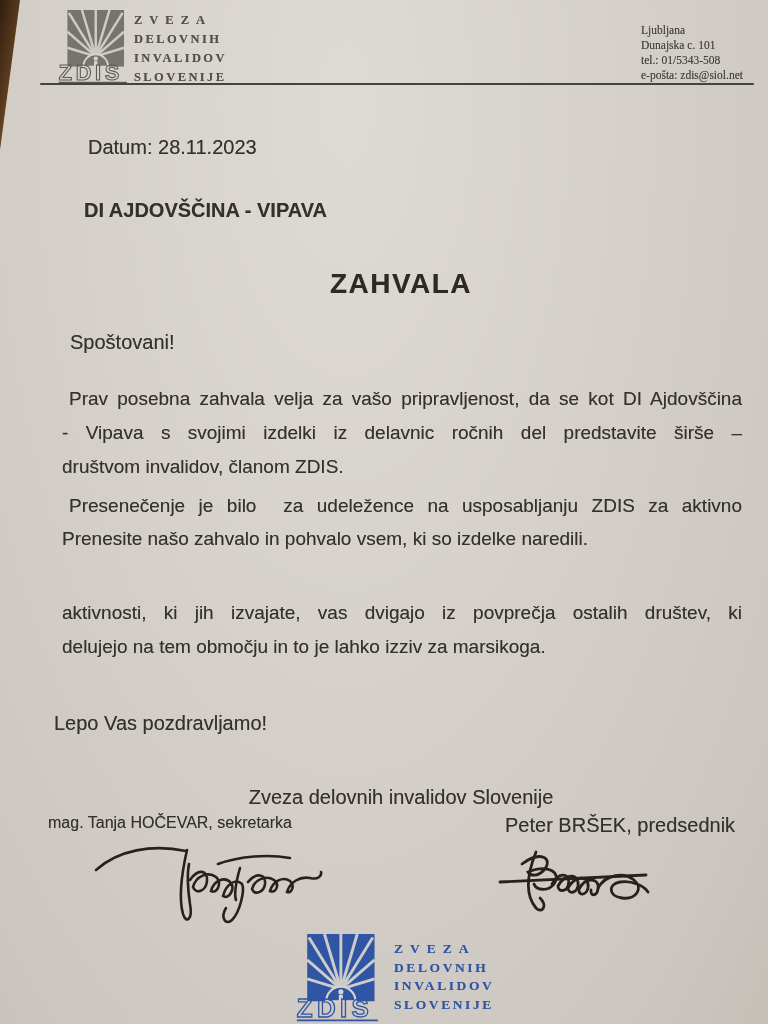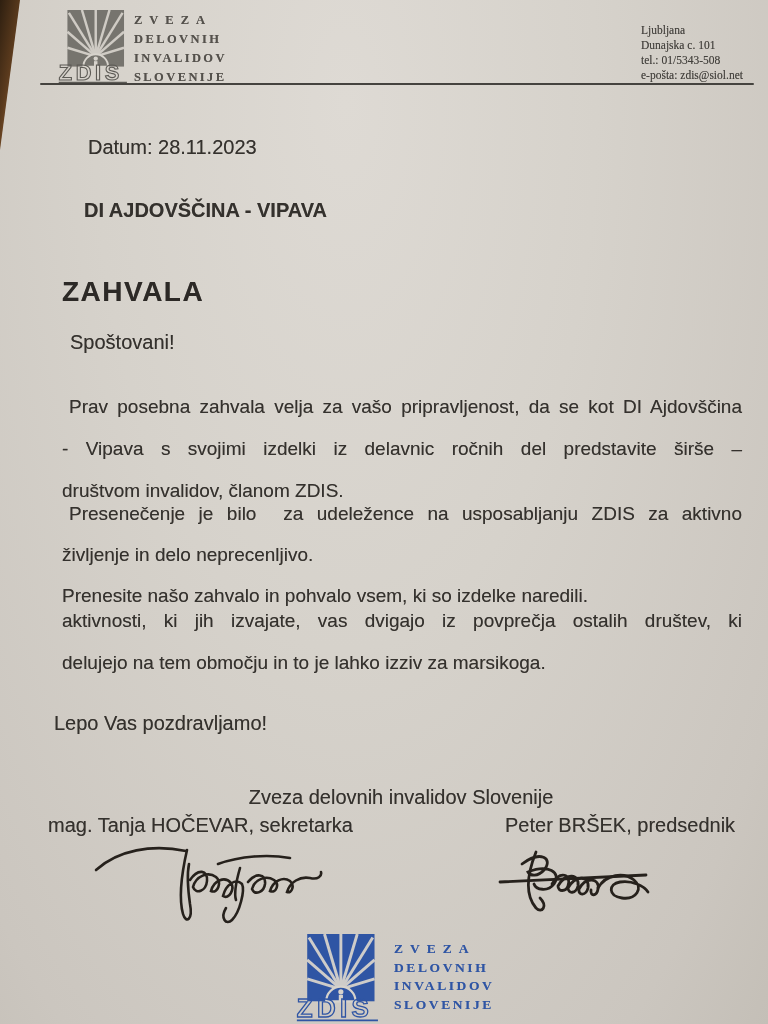--- a/index.html
+++ b/index.html
@@ -16,33 +16,33 @@
   .org-lines{position:absolute;left:134px;top:13px;font-family:"Liberation Serif",serif;
     color:#54514c;font-weight:bold;font-size:12.5px;}
   .org-lines .l{height:19px;letter-spacing:2.4px;}
   .org-lines .l.first{letter-spacing:7px;}
   .addr{position:absolute;left:641px;top:23px;font-family:"Liberation Serif",serif;
     font-size:11.5px;line-height:15px;color:#43413d;}
   .rule{position:absolute;left:40px;top:83px;width:714px;height:2.4px;background:#45433f;border-radius:1px;}
   
   .date{position:absolute;left:88px;top:136px;font-size:20px;}
   .recipient{position:absolute;left:84px;top:197px;font-size:20px;font-weight:bold;line-height:27px;}
-  .title{position:absolute;left:62px;top:276px;width:678px;
+  .title{position:absolute;left:62px;top:268px;width:678px;text-align:center;
     font-size:28px;font-weight:bold;letter-spacing:1.5px;color:#2c2926;}
   .salutation{position:absolute;left:70px;top:331px;font-size:20px;}
   .para{position:absolute;left:62px;width:680px;font-size:19px;}
   .p1{top:382px;} .p2{top:489px;} .p3{top:596px;}
-  .bline{line-height:34px;white-space:pre-wrap;margin-top:8px;}
+  .bline{line-height:34px;white-space:pre-wrap;}
   .p2 .bline{line-height:33px;}
   .bline.j{text-align:justify;text-align-last:justify;}
   .bline.ind{text-indent:7px;}
   .closing{position:absolute;left:54px;top:712px;font-size:20px;}
   
   .org-center{position:absolute;left:62px;top:786px;width:678px;text-align:center;font-size:20px;}
-  .name-left{position:absolute;left:48px;top:814px;font-size:20px;}
+  .name-left{position:absolute;left:48px;top:814px;font-size:16px;}
   .name-right{position:absolute;left:505px;top:814px;width:245px;text-align:left;font-size:20px;}
   .sig{position:absolute;}
   .sig-left{left:90px;top:838px;width:238px;height:88px;}
   .sig-right{left:496px;top:842px;width:172px;height:74px;}
   
   .stamp{position:absolute;left:294px;top:934px;display:flex;}
   .stamp-logo{width:92px;height:88px;flex:0 0 auto;}
   .stamp-lines{margin-left:8px;margin-top:7px;font-family:"Liberation Serif",serif;
     font-weight:bold;color:#2f55a4;font-size:13.5px;}
   .stamp-lines .l{height:18.5px;letter-spacing:2.6px;}
@@ -104,21 +104,20 @@
   <div class="salutation txt">Spoštovani!</div>
 
   <div class="para p1">
     <div class="bline j ind txt">Prav posebna zahvala velja za vašo pripravljenost, da se kot DI Ajdovščina</div>
     <div class="bline j txt">- Vipava s svojimi izdelki iz delavnic ročnih del predstavite širše –</div>
     <div class="bline txt">društvom invalidov, članom ZDIS.</div>
   </div>
 
   <div class="para p2">
     <div class="bline j ind txt">Presenečenje je bilo  za udeležence na usposabljanju ZDIS za aktivno</div>
-    <div class="bline txt">življenje in delo neprecenljivo.</div>
     <div class="bline txt">Prenesite našo zahvalo in pohvalo vsem, ki so izdelke naredili.</div>
   </div>
 
   <div class="para p3">
     <div class="bline j txt">aktivnosti, ki jih izvajate, vas dvigajo iz povprečja ostalih društev, ki</div>
     <div class="bline txt">delujejo na tem območju in to je lahko izziv za marsikoga.</div>
   </div>
 
   <div class="closing txt">Lepo Vas pozdravljamo!</div>
 

